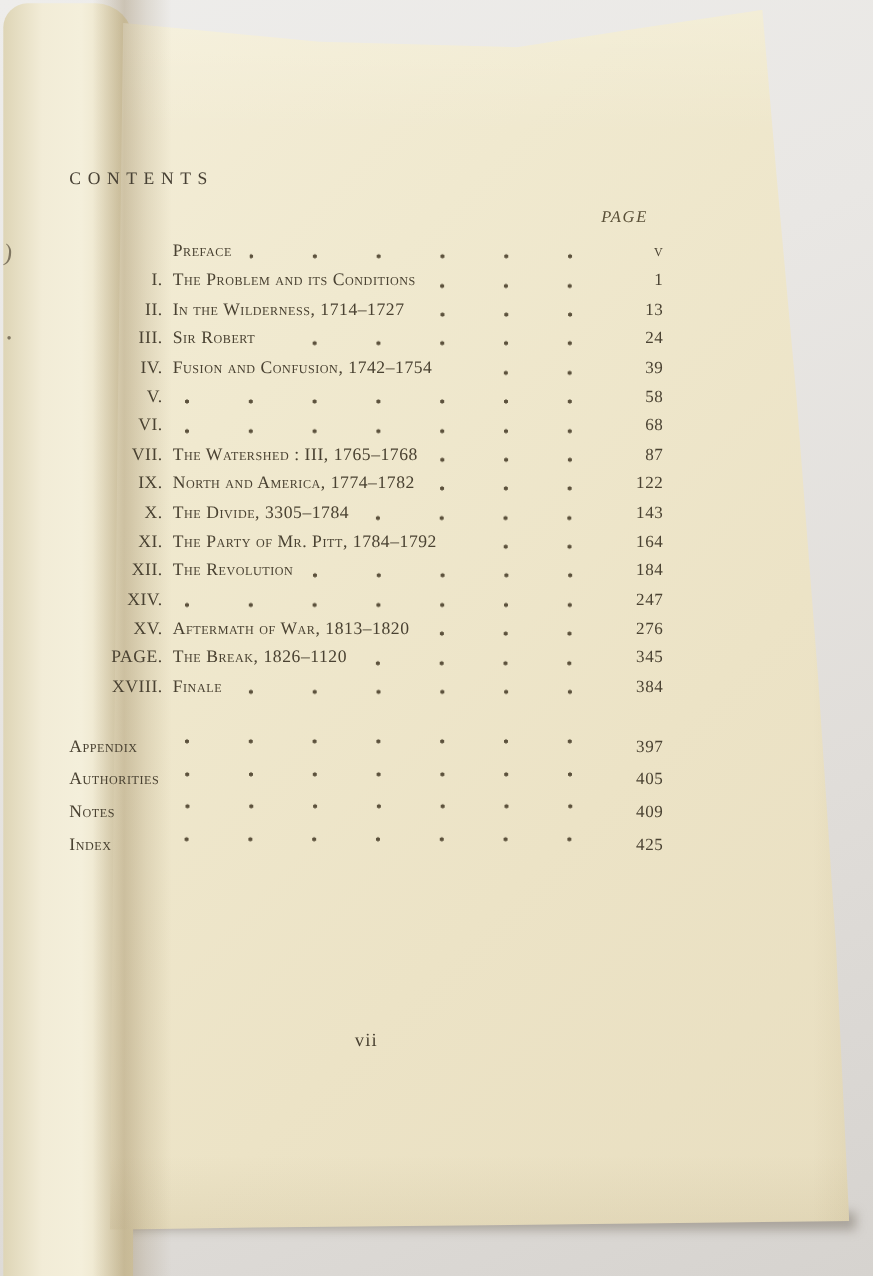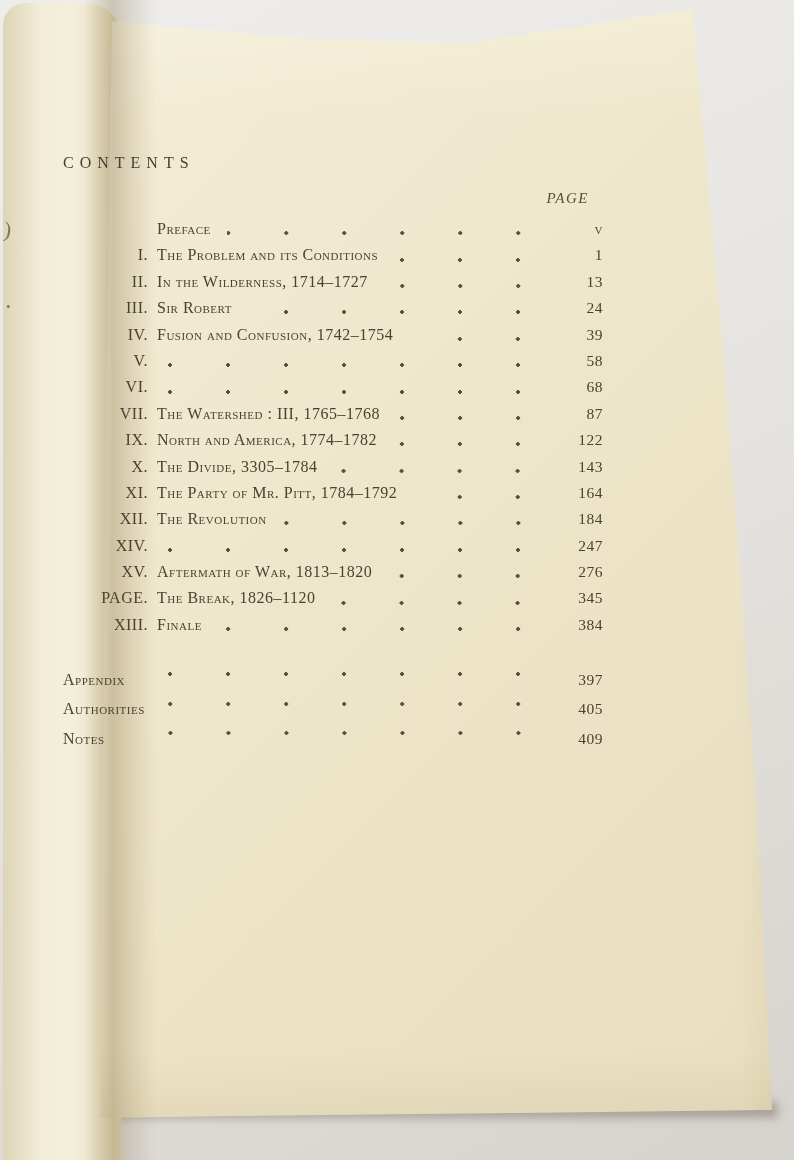--- a/index.html
+++ b/index.html
@@ -175,21 +175,21 @@
         <span class="leader"></span>
         <span class="pg">276</span>
       </div>
       <div class="row">
         <span class="num">PAGE.</span>
         <span class="t">The Break, 1826–1120</span>
         <span class="leader"></span>
         <span class="pg">345</span>
       </div>
       <div class="row">
-        <span class="num">XIII.</span>
+        <span class="num">XVIII.</span>
         <span class="t">Finale</span>
         <span class="leader"></span>
         <span class="pg">384</span>
       </div>
 
       <div class="gap"></div>
 
       <div class="row back">
         <span class="t">Appendix</span>
         <span class="leader"></span>
@@ -197,17 +197,23 @@
       </div>
       <div class="row back">
         <span class="t">Authorities</span>
         <span class="leader"></span>
         <span class="pg">405</span>
       </div>
       <div class="row back">
         <span class="t">Notes</span>
         <span class="leader"></span>
         <span class="pg">409</span>
+      </div>
+      <div class="row back">
+        <span class="t">Index</span>
+        <span class="leader"></span>
+        <span class="pg">425</span>
       </div>
     </div>
   </div>
 
+  <div class="folio">vii</div>
 </div>
 
 </body></html>

